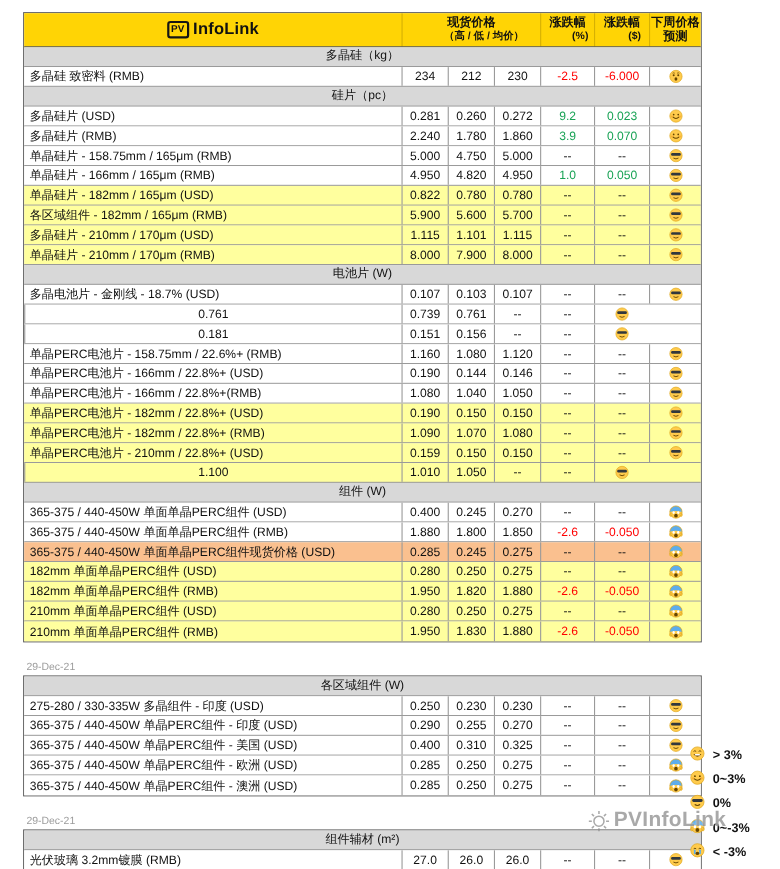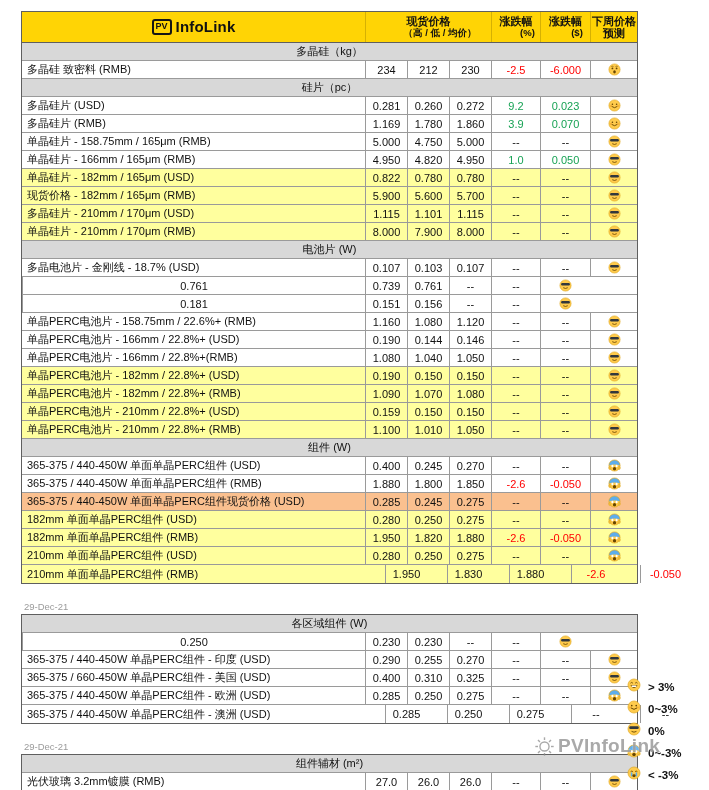--- a/index.html
+++ b/index.html
@@ -16,21 +16,21 @@
   .th .sub{font-size:9.5px;margin-left:23px;}
   .logo-row{flex-direction:row;gap:4px;}
   .logo-box{border:2px solid #151515;border-radius:3px;font-size:9px;font-weight:800;
             padding:0 2px;line-height:11px;height:12px;display:inline-block;}
   .logo-text{font-size:15px;font-weight:800;letter-spacing:.2px;}
   
   .secbar{height:18px;line-height:17px;text-align:center;font-weight:normal;font-size:11px;
           background:var(--gray);border-bottom:1px solid #9a9a9a;box-sizing:border-box;}
   .row{display:grid;grid-template-columns:343px 42px 42px 42px 49px 50px 47px;height:18px;
        box-sizing:border-box;border-bottom:1px solid #9a9a9a;font-size:11px;background:#fff;}
-  .sections > :last-child{border-bottom:none;gap:20px;}
+  .sections > :last-child{border-bottom:none;}
   .c{display:flex;align-items:center;justify-content:center;border-left:1px solid #9a9a9a;
      overflow:hidden;white-space:nowrap;}
   .c.name{justify-content:flex-start;padding-left:5px;border-left:none;}
   .bg-yellow{background:var(--rowyellow);}
   .bg-orange{background:var(--roworange);}
   .neg{color:var(--red);}
   .pos{color:var(--green);}
   .face svg{display:block;}
   .date{font-size:9.5px;color:#9b9b9b;height:12px;line-height:12px;margin:17px 0 1px 3px;}
   
@@ -109,21 +109,21 @@
                 <circle cx="13.2" cy="8" r="1.2" fill="#664500"></circle>
                 <path d="M5.6,11.3 Q10,15.4 14.4,11.3" stroke="#664500" stroke-width="1.4" fill="none"></path>
                 <circle cx="4.4" cy="10.8" r="1.4" fill="#F19020" opacity="0.5"></circle>
                 <circle cx="15.6" cy="10.8" r="1.4" fill="#F19020" opacity="0.5"></circle>
               </svg>
             </span>
           </div>
         </div>
         <div class="row bg-white">
           <div class="c name">多晶硅片 (RMB)</div>
-          <div class="c num">1.169</div>
+          <div class="c num">2.240</div>
           <div class="c num">1.780</div>
           <div class="c num">1.860</div>
           <div class="c num pos">3.9</div>
           <div class="c num pos">0.070</div>
           <div class="c face">
             <span>
               <svg width="13" height="13" viewBox="0 0 20 20">
                 <circle cx="10" cy="10" r="8.6" fill="#FFCB4C" stroke="#E0A922" stroke-width="1"></circle>
                 <circle cx="6.8" cy="8" r="1.2" fill="#664500"></circle>
                 <circle cx="13.2" cy="8" r="1.2" fill="#664500"></circle>
@@ -179,21 +179,21 @@
             <span>
               <svg width="13" height="13" viewBox="0 0 20 20">
                 <circle cx="10" cy="10" r="8.6" fill="#FFCB4C" stroke="#E0A922" stroke-width="1"></circle>
                 <rect x="3.2" y="6.2" width="13.6" height="3.8" rx="1.7" fill="#31373D"></rect>
                 <path d="M6.5,13.4 Q10,15.7 13.5,13.4" stroke="#664500" stroke-width="1.3" fill="none"></path>
               </svg>
             </span>
           </div>
         </div>
         <div class="row bg-yellow">
-          <div class="c name">现货价格 - 182mm / 165μm (RMB)</div>
+          <div class="c name">各区域组件 - 182mm / 165μm (RMB)</div>
           <div class="c num">5.900</div>
           <div class="c num">5.600</div>
           <div class="c num">5.700</div>
           <div class="c num dash">--</div>
           <div class="c num dash">--</div>
           <div class="c face">
             <span>
               <svg width="13" height="13" viewBox="0 0 20 20">
                 <circle cx="10" cy="10" r="8.6" fill="#FFCB4C" stroke="#E0A922" stroke-width="1"></circle>
                 <rect x="3.2" y="6.2" width="13.6" height="3.8" rx="1.7" fill="#31373D"></rect>
@@ -382,21 +382,20 @@
             <span>
               <svg width="13" height="13" viewBox="0 0 20 20">
                 <circle cx="10" cy="10" r="8.6" fill="#FFCB4C" stroke="#E0A922" stroke-width="1"></circle>
                 <rect x="3.2" y="6.2" width="13.6" height="3.8" rx="1.7" fill="#31373D"></rect>
                 <path d="M6.5,13.4 Q10,15.7 13.5,13.4" stroke="#664500" stroke-width="1.3" fill="none"></path>
               </svg>
             </span>
           </div>
         </div>
         <div class="row bg-yellow">
-          <div class="c name">单晶PERC电池片 - 210mm / 22.8%+ (RMB)</div>
           <div class="c num">1.100</div>
           <div class="c num">1.010</div>
           <div class="c num">1.050</div>
           <div class="c num dash">--</div>
           <div class="c num dash">--</div>
           <div class="c face">
             <span>
               <svg width="13" height="13" viewBox="0 0 20 20">
                 <circle cx="10" cy="10" r="8.6" fill="#FFCB4C" stroke="#E0A922" stroke-width="1"></circle>
                 <rect x="3.2" y="6.2" width="13.6" height="3.8" rx="1.7" fill="#31373D"></rect>
@@ -561,20 +560,21 @@
           </div>
         </div>
       </div>
   </div>
   <div class="date">29-Dec-21</div>
 
   <div class="tbl">
     <div class="sections">
         <div class="secbar">各区域组件 (W)</div>
         <div class="row bg-white">
+          <div class="c name">275-280 / 330-335W  多晶组件 - 印度 (USD)</div>
           <div class="c num">0.250</div>
           <div class="c num">0.230</div>
           <div class="c num">0.230</div>
           <div class="c num dash">--</div>
           <div class="c num dash">--</div>
           <div class="c face">
             <span>
               <svg width="13" height="13" viewBox="0 0 20 20">
                 <circle cx="10" cy="10" r="8.6" fill="#FFCB4C" stroke="#E0A922" stroke-width="1"></circle>
                 <rect x="3.2" y="6.2" width="13.6" height="3.8" rx="1.7" fill="#31373D"></rect>
@@ -594,21 +594,21 @@
             <span>
               <svg width="13" height="13" viewBox="0 0 20 20">
                 <circle cx="10" cy="10" r="8.6" fill="#FFCB4C" stroke="#E0A922" stroke-width="1"></circle>
                 <rect x="3.2" y="6.2" width="13.6" height="3.8" rx="1.7" fill="#31373D"></rect>
                 <path d="M6.5,13.4 Q10,15.7 13.5,13.4" stroke="#664500" stroke-width="1.3" fill="none"></path>
               </svg>
             </span>
           </div>
         </div>
         <div class="row bg-white">
-          <div class="c name">365-375 / 660-450W 单晶PERC组件 - 美国 (USD)</div>
+          <div class="c name">365-375 / 440-450W 单晶PERC组件 - 美国 (USD)</div>
           <div class="c num">0.400</div>
           <div class="c num">0.310</div>
           <div class="c num">0.325</div>
           <div class="c num dash">--</div>
           <div class="c num dash">--</div>
           <div class="c face">
             <span>
               <svg width="13" height="13" viewBox="0 0 20 20">
                 <circle cx="10" cy="10" r="8.6" fill="#FFCB4C" stroke="#E0A922" stroke-width="1"></circle>
                 <rect x="3.2" y="6.2" width="13.6" height="3.8" rx="1.7" fill="#31373D"></rect>

